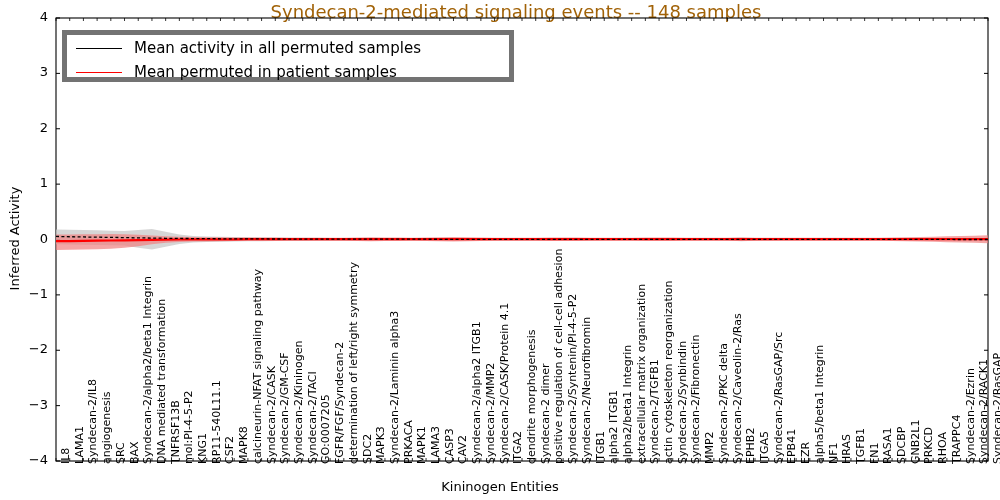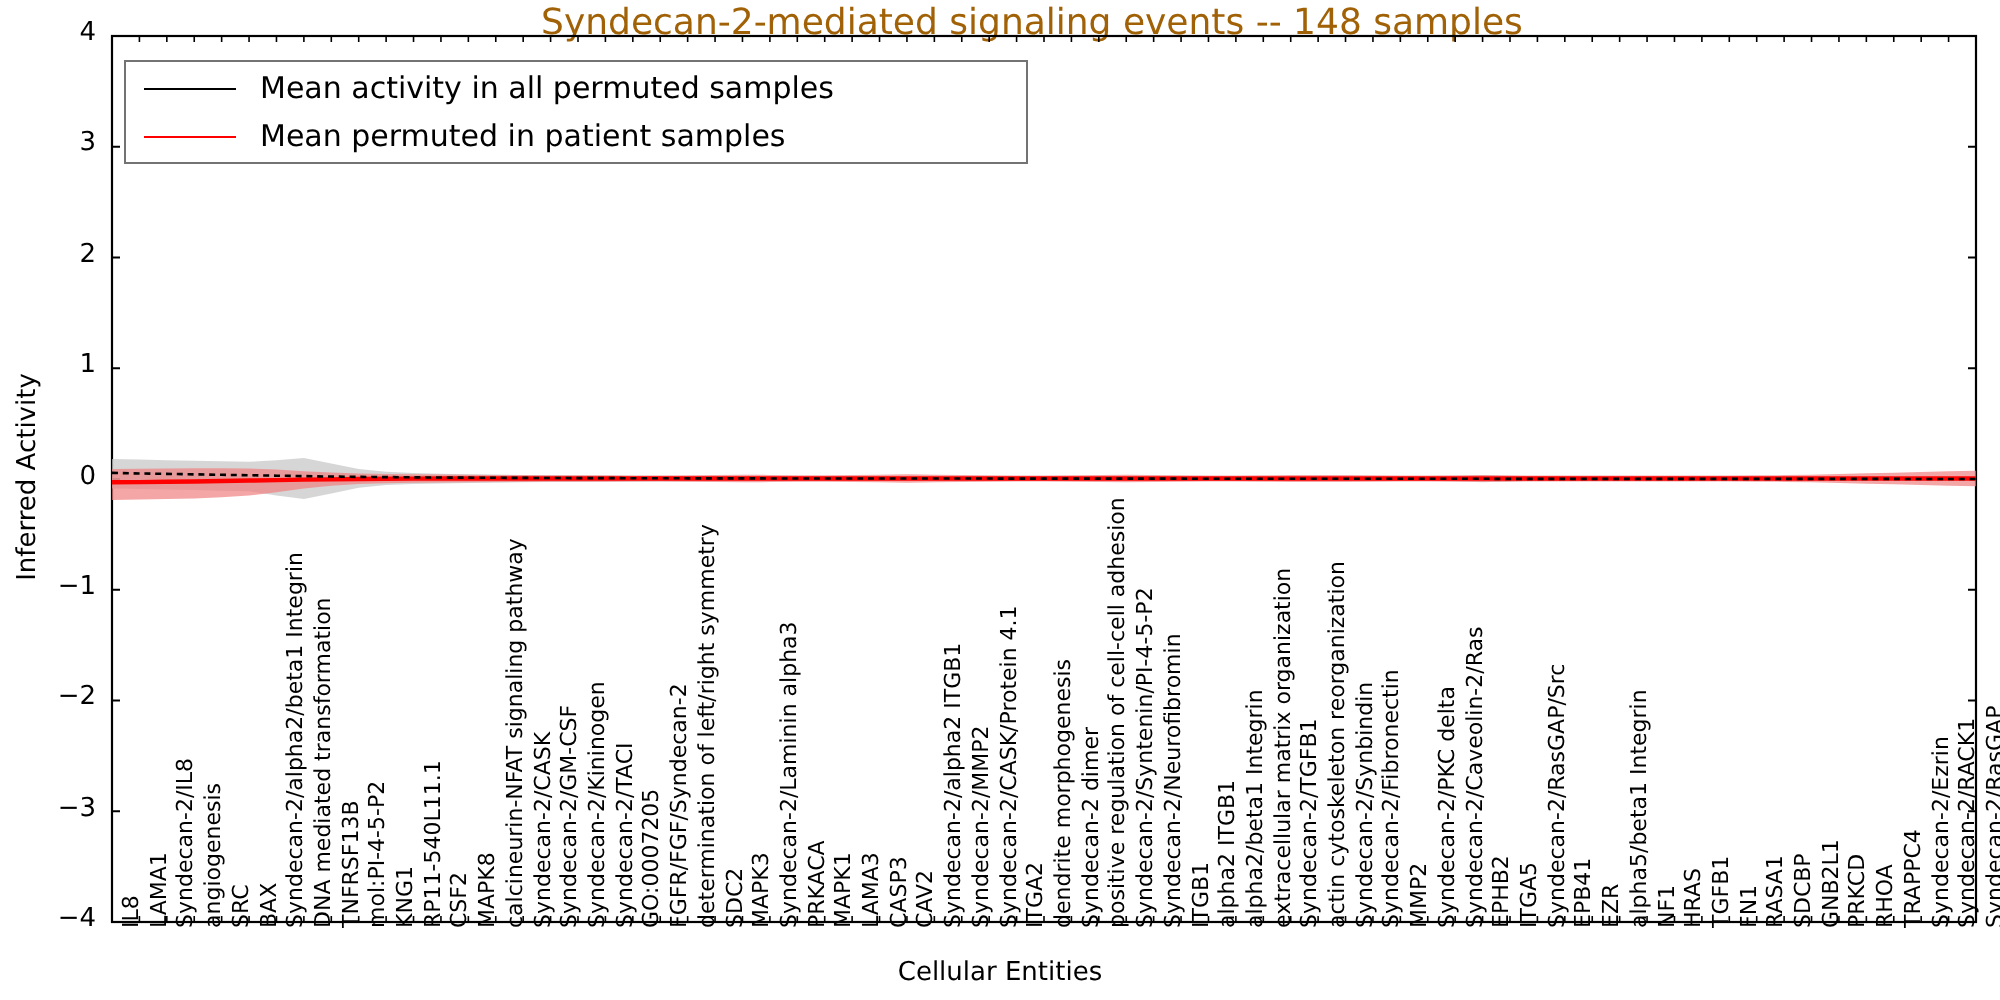--- a/index.html
+++ b/index.html
@@ -26,38 +26,38 @@
     position:absolute;font-size:13px;color:#000;text-align:right;
     white-space:nowrap;
   }
   .xtickwrap{position:absolute;left:0;top:0;width:1000px;height:500px;}
   .xtick{
     position:absolute;font-size:11px;color:#000;white-space:nowrap;
     transform-origin:0 0;transform:rotate(-90deg);
     line-height:11px;
   }
   .legendbox{
-    position:absolute;background:#ffffff;border:1px solid #737373;
+    position:absolute;background:#ffffff;border:5px solid #737373;
     box-sizing:border-box;
   }
   .legrow{display:flex;align-items:center;height:24px;}
   .legline{width:46px;height:0;border-top:1.6px solid #000;margin:0 12px 0 9px;}
   .legline.red{border-top-color:#ff0000;}
   .legtxt{font-size:15px;color:#000;white-space:nowrap;}
 </style>
 </head>
 <body>
 
 <div id="fig">
 
   <div class="title" style="top: 1px;">Syndecan-2-mediated signaling events -- 148 samples</div>
 
   <div class="ylabel" style="left: -66px; top: 230.5px; width: 160px;">Inferred Activity</div>
 
-  <div class="xlabel" style="top: 479px;">Cellular Entities</div>
+  <div class="xlabel" style="top: 479px;">Kininogen Entities</div>
 
   <div id="yticks">
       <div class="ytick" style="left: 0px; width: 48px; top: 452px;">−4</div>
       <div class="ytick" style="left: 0px; width: 48px; top: 396.625px;">−3</div>
       <div class="ytick" style="left: 0px; width: 48px; top: 341.25px;">−2</div>
       <div class="ytick" style="left: 0px; width: 48px; top: 285.875px;">−1</div>
       <div class="ytick" style="left: 0px; width: 48px; top: 230.5px;">0</div>
       <div class="ytick" style="left: 0px; width: 48px; top: 175.125px;">1</div>
       <div class="ytick" style="left: 0px; width: 48px; top: 119.75px;">2</div>
       <div class="ytick" style="left: 0px; width: 48px; top: 64.375px;">3</div>

